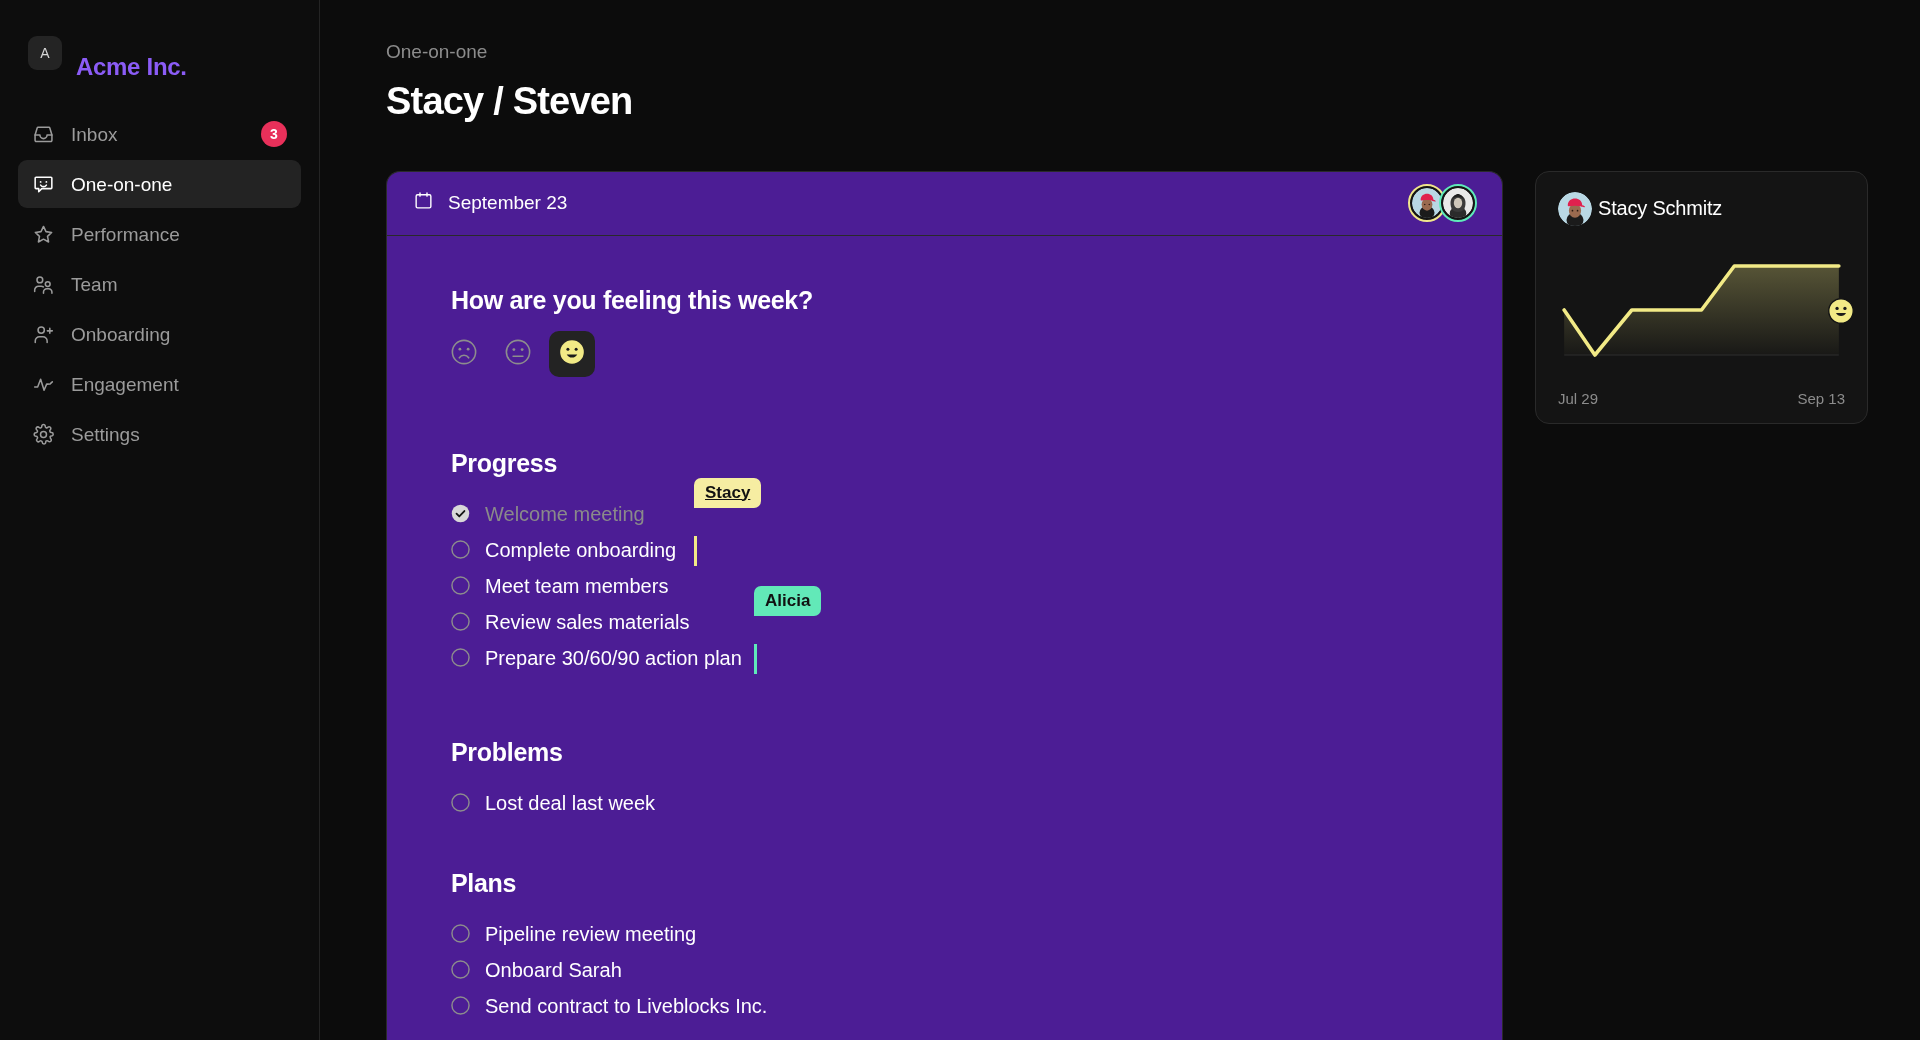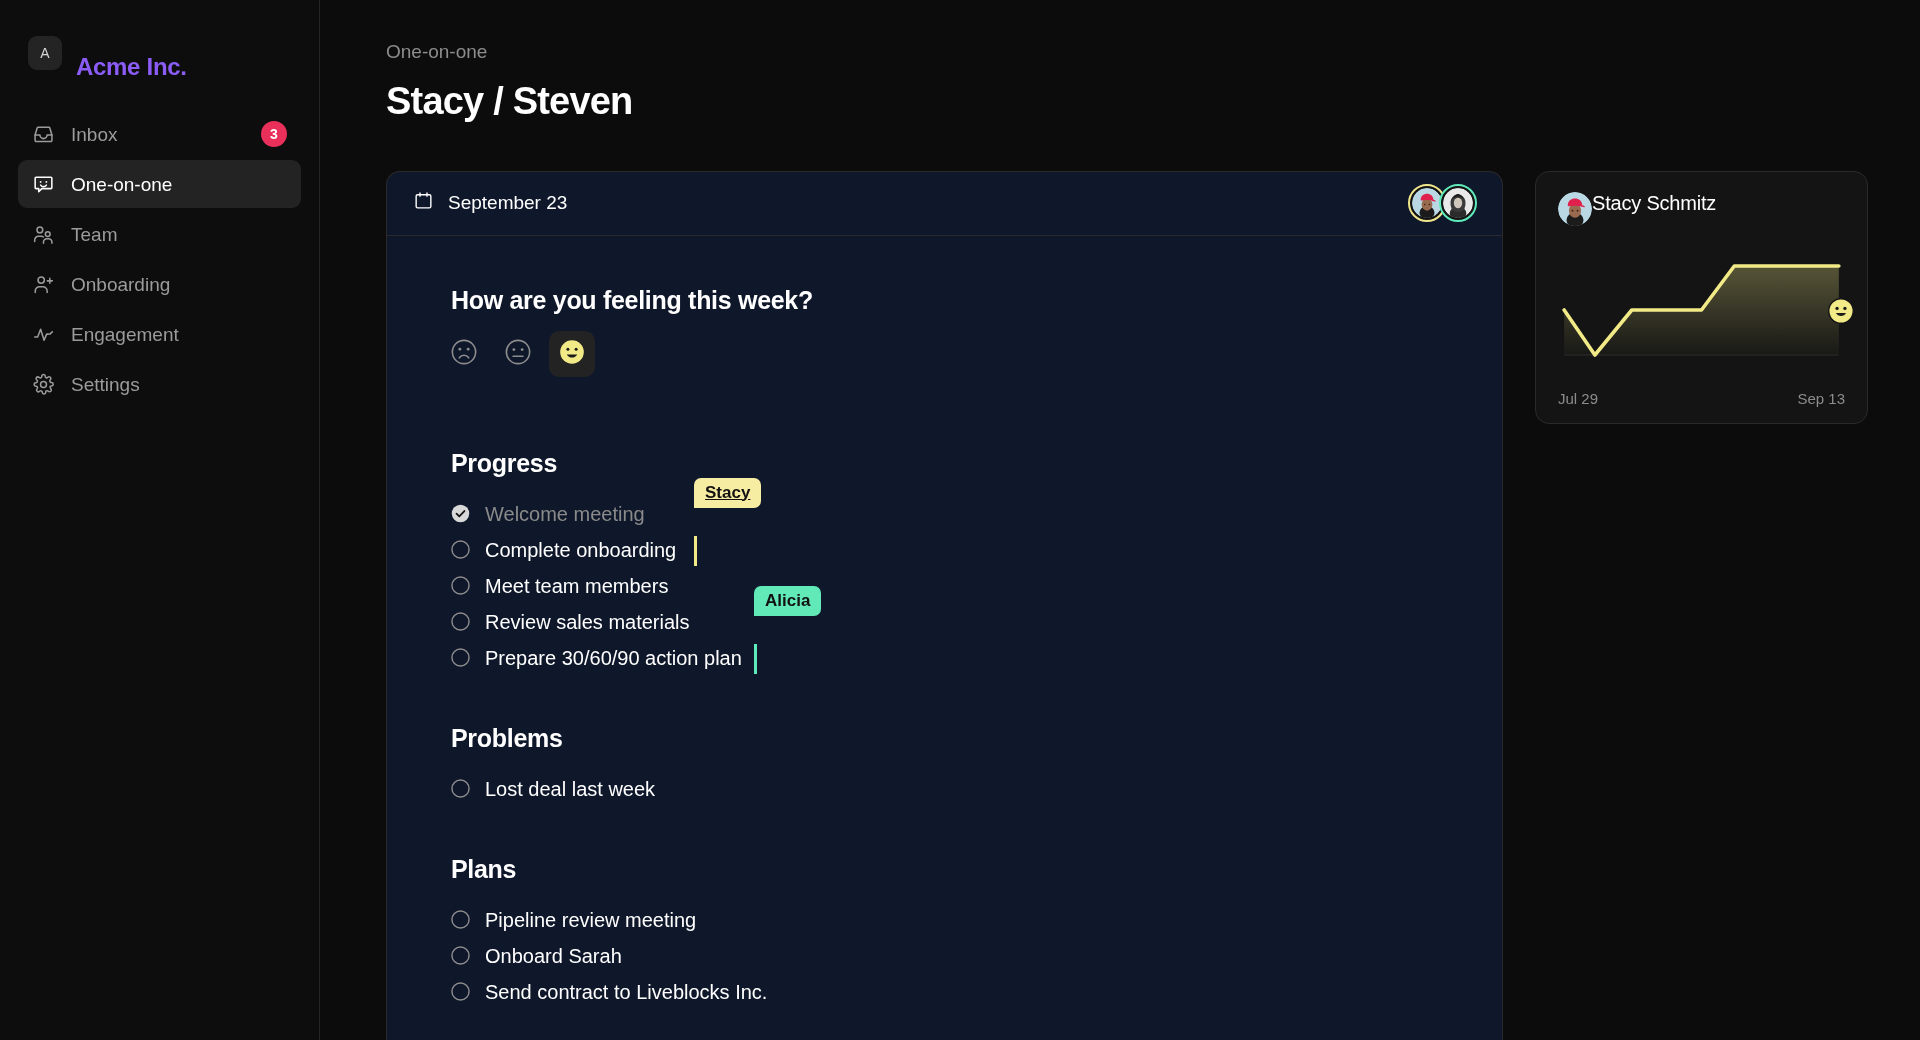--- a/index.html
+++ b/index.html
@@ -60,21 +60,21 @@
   }
   .page-head { padding: 0 0 0 66px; }
   .breadcrumb { color: #8c8c8c; font-size: 19px; line-height: 1; }
   .page-title { color: #fff; font-size: 38px; font-weight: 700; letter-spacing: -.8px; margin-top: 20px; line-height: 1.1; }
 
   .content-row { display: flex; gap: 32px; margin-top: 48px; padding-left: 66px; padding-right: 52px; flex: 1 1 auto; min-height: 0; }
 
   
   .doc-card {
     flex: 0 0 1117px;
-    background: #0f172a;
+    background: #4c1d95;
     border: 1px solid #2a2a2a;
     border-radius: 14px 14px 0 0;
     border-bottom: none;
     display: flex; flex-direction: column;
     min-height: 0;
   }
   .doc-toolbar {
     height: 64px; flex: 0 0 64px;
     display: flex; align-items: center; justify-content: space-between;
     padding: 0 25px 0 26px;
@@ -101,21 +101,21 @@
   .mood {
     width: 46px; height: 46px; border-radius: 10px;
     display: flex; align-items: center; justify-content: center;
     cursor: pointer; background: transparent;
   }
   .mood.selected { background: #232323; }
   .mood svg { width: 30px; height: 30px; }
 
   .section-title { color: #fff; font-size: 25px; font-weight: 700; letter-spacing: -.3px; }
   .s-progress { margin-top: 72px; }
-  .s-problems { margin-top: 48px; }
+  .s-problems { margin-top: 62px; }
   .s-plans { margin-top: 48px; }
 
   .todo-list { margin-top: 18px; display: flex; flex-direction: column; }
   .todo {
     display: flex; align-items: center; gap: 15px;
     height: 36px; position: relative;
   }
   .cbox { width: 19px; height: 19px; flex: 0 0 19px; display:flex; align-items:center; justify-content:center; }
   .cbox svg { width: 19px; height: 19px; }
   .todo-text { color: #ffffff; font-size: 20px; line-height: 1; white-space: nowrap; }
@@ -137,21 +137,21 @@
   .cursor.alicia .flag { background: #62e9b8; }
 
   
   .side-panel { flex: 1 1 auto; min-width: 0; }
   .stat-card {
     background: #141414;
     border: 1px solid #2a2a2a;
     border-radius: 14px;
     padding: 20px 22px 16px 22px;
   }
-  .stat-head { display: flex; gap: 0; }
+  .stat-head { display: flex; align-items: center; gap: 6px; }
   .stat-avatar { width: 34px; height: 34px; border-radius: 50%; overflow: hidden; flex: 0 0 34px; }
   .stat-name { color: #fff; font-size: 20px; font-weight: 400; letter-spacing: -.2px; }
   .chart-wrap { margin-top: 22px; position: relative; height: 118px; }
   .chart-wrap svg { display: block; width: 100%; height: 118px; overflow: visible; }
   .chart-labels { display: flex; justify-content: space-between; margin-top: 24px; }
   .chart-label { color: #8c8c8c; font-size: 15px; }
 </style>
 </head>
 <body>
 
@@ -182,20 +182,28 @@
           <svg viewBox="0 0 24 24">
               <path d="M4.2 4.5h15.6a.9.9 0 0 1 .9.9v10a.9.9 0 0 1-.9.9h-9.6l-3.2 3.2v-3.2H4.2a.9.9 0 0 1-.9-.9v-10a.9.9 0 0 1 .9-.9z"></path>
               <circle cx="9" cy="9.3" r=".95" fill="#fff" stroke="none"></circle>
               <circle cx="15" cy="9.3" r=".95" fill="#fff" stroke="none"></circle>
               <path d="M9 12.6a3.6 3.6 0 0 0 6 0"></path>
             </svg>
         </span>
         <span class="nav-label">One-on-one</span>
       </div>
 
+      <div class="nav-item">
+        <span class="nav-icon">
+          <svg viewBox="0 0 24 24">
+              <path d="M12 3.6l2.6 5.4 5.9.8-4.3 4.1 1.1 5.9-5.3-2.9-5.3 2.9 1.1-5.9L3.5 9.8l5.9-.8z"></path>
+            </svg>
+        </span>
+        <span class="nav-label">Performance</span>
+      </div>
 
       <div class="nav-item">
         <span class="nav-icon">
           <svg viewBox="0 0 24 24">
               <circle cx="8.2" cy="7.2" r="3"></circle>
               <path d="M2.8 19.2v-1.4a4 4 0 0 1 4-4h2.8a4 4 0 0 1 2.2.7"></path>
               <circle cx="16.4" cy="11.6" r="2.5"></circle>
               <path d="M12 21v-1.1a3.4 3.4 0 0 1 3.4-3.4h2a3.4 3.4 0 0 1 3.4 3.4V21"></path>
             </svg>
         </span>

